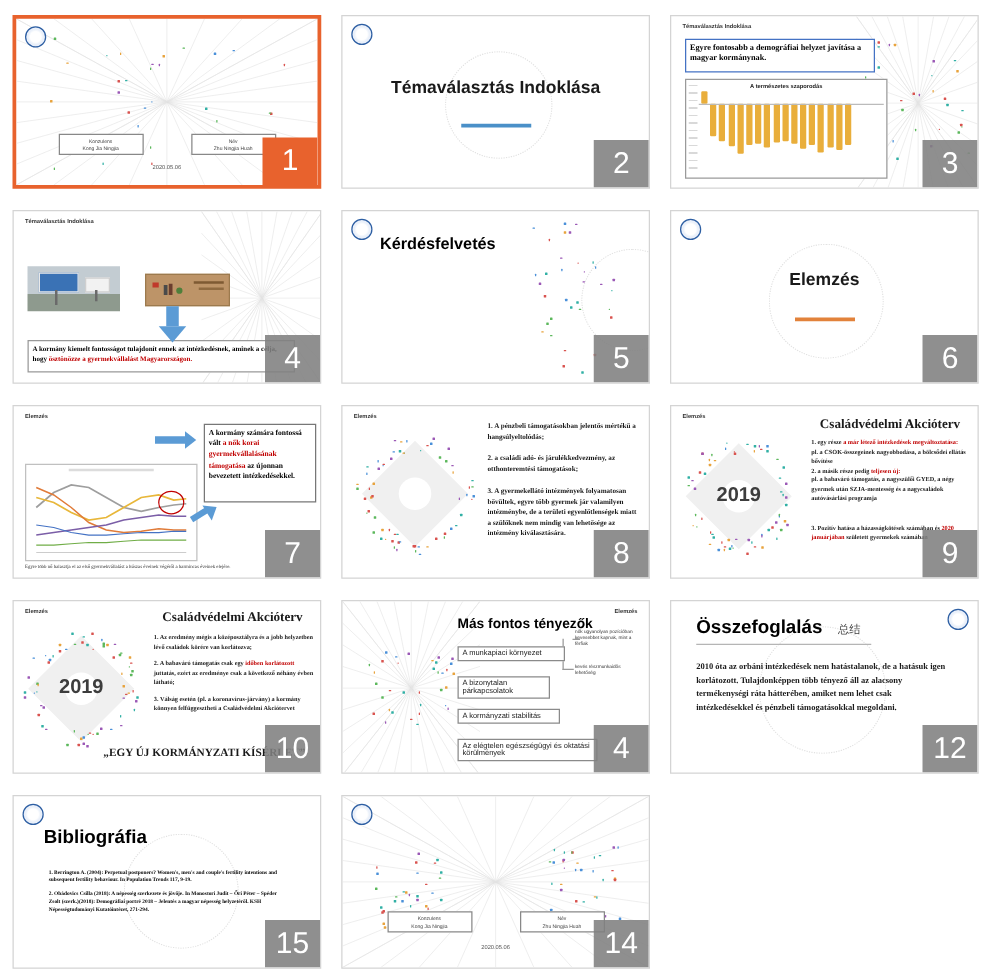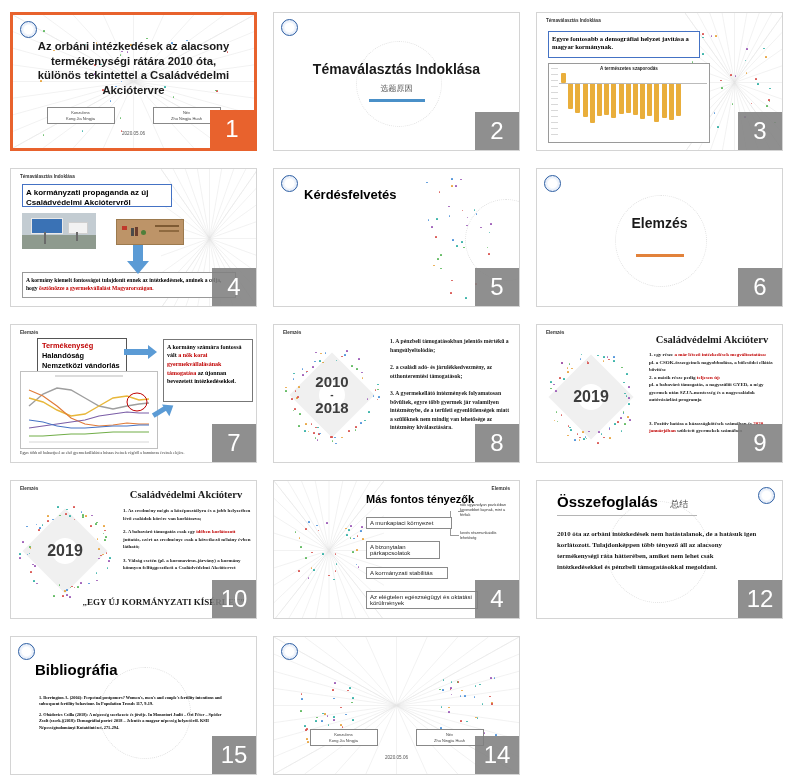--- a/index.html
+++ b/index.html
@@ -136,40 +136,38 @@
         <span class="dot" style="background: rgb(49, 176, 165); left: 140.864px; top: 60.9998px;"></span>
         <span class="dot" style="background: rgb(217, 83, 79); left: 71.2001px; top: 39.3238px;"></span>
         <span class="dot" style="background: rgb(74, 144, 217); left: 86.5826px; top: 75.4486px;"></span>
         <span class="dot" style="background: rgb(49, 176, 165); left: 58.678px; top: 105.208px;"></span>
         <span class="dot" style="background: rgb(217, 83, 79); left: 79.153px; top: 64.4345px;"></span>
         <span class="dot" style="background: rgb(92, 184, 92); left: 19.6744px; top: 108.962px;"></span>
         <span class="dot" style="background: rgb(92, 184, 92); left: 191.909px; top: 64.6241px;"></span>
         <span class="dot" style="background: rgb(92, 184, 92); left: 27.5226px; top: 87.2536px;"></span>
       </div>
     <div class="logo tl"></div>
-    <div class="big-title" style="top:24px;font-size:11.3px;line-height:1.3;padding:0 12px;">Az orbáni intézkedések az alacsony termékenységi rátára 2010 óta, különös tekintettel a Családvédelmi Akciótervre</div>
     <div class="fboxes" style="top:92px;">
       <div class="fbox">
         <div>Konzulens</div>
         <div>Kong Jia Ningjia</div>
       </div>
       <div class="fbox">
         <div>Név</div>
         <div>Zhu Ningjia Huah</div>
       </div>
     </div>
     <div class="sdate" style="top:116px;">2020.05.06</div>
     <div class="badge">1</div>
   </div>
 
   <div class="slide">
     <div class="faint-circle" style="left:82px;top:28px;width:84px;height:84px;"></div>
     <div class="logo tl"></div>
     <div class="sec-title" style="top:48px;">Témaválasztás Indoklása</div>
-    <div class="sec-sub" style="top:70px;">选题原因</div>
     <div class="sec-line" style="top:86px;width:56px;background:#4a90c8;"></div>
     <div class="badge">2</div>
   </div>
 
   <div class="slide">
     <div class="net" style="left:148px;top:0;width:99px;height:139px;"><svg width="99" height="139">
           <line x1="0" y1="0" x2="99" y2="139" stroke="#e4e4e4" stroke-width="0.5"></line>
           <line x1="0" y1="0" x2="99" y2="139" stroke="#e4e4e4" stroke-width="0.5"></line>
           <line x1="0" y1="17.375" x2="99" y2="121.625" stroke="#e4e4e4" stroke-width="0.5"></line>
           <line x1="12.375" y1="0" x2="86.625" y2="139" stroke="#e4e4e4" stroke-width="0.5"></line>
@@ -249,21 +247,20 @@
           <line x1="0" y1="86.875" x2="97" y2="52.125" stroke="#e4e4e4" stroke-width="0.5"></line>
           <line x1="60.625" y1="0" x2="36.375" y2="139" stroke="#e4e4e4" stroke-width="0.5"></line>
           <line x1="0" y1="104.25" x2="97" y2="34.75" stroke="#e4e4e4" stroke-width="0.5"></line>
           <line x1="72.75" y1="0" x2="24.25" y2="139" stroke="#e4e4e4" stroke-width="0.5"></line>
           <line x1="0" y1="121.625" x2="97" y2="17.375" stroke="#e4e4e4" stroke-width="0.5"></line>
           <line x1="84.875" y1="0" x2="12.125" y2="139" stroke="#e4e4e4" stroke-width="0.5"></line>
           <line x1="0" y1="139" x2="97" y2="0" stroke="#e4e4e4" stroke-width="0.5"></line>
           <line x1="97" y1="0" x2="0" y2="139" stroke="#e4e4e4" stroke-width="0.5"></line>
         </svg></div>
     <div class="hdr">Témaválasztás Indoklása</div>
-    <div class="txtbox" style="left:11px;top:15px;width:150px;height:23px;font-size:8px;line-height:1.3;font-family:'Liberation Sans',sans-serif;">A kormányzati propaganda az új Családvédelmi Akciótervről</div>
     <div class="photo" style="left:11px;top:44px;width:74px;height:36px;">
       <div class="bb" style="left:9px;top:5px;width:30px;height:14px;"></div>
       <div class="pole" style="left:22px;top:19px;width:2px;height:12px;"></div>
       <div class="sign2" style="left:46px;top:9px;width:18px;height:10px;"></div>
       <div class="pole" style="left:54px;top:19px;width:1.5px;height:9px;"></div>
     </div>
     <div class="poster" style="left:105px;top:50px;width:66px;height:24px;">
       <div style="position:absolute;left:5px;top:6px;width:5px;height:4px;background:#c0392b;"></div>
       <div style="position:absolute;left:14px;top:8px;width:2.5px;height:8px;background:#4a4a4a;"></div>
       <div style="position:absolute;left:18px;top:7px;width:2.5px;height:9px;background:#6b3e2e;"></div>
@@ -325,25 +322,20 @@
   <div class="slide">
     <div class="faint-circle" style="left:78px;top:26px;width:90px;height:90px;"></div>
     <div class="logo tl"></div>
     <div class="sec-title" style="top:46px;">Elemzés</div>
     <div class="sec-line" style="top:85px;width:48px;background:#e2823b;"></div>
     <div class="badge">6</div>
   </div>
 
   <div class="slide">
     <div class="hdr">Elemzés</div>
-    <div class="listbox" style="left:26px;top:13px;width:80px;">
-      <div class="red">Termékenység</div>
-      <div>Halandóság</div>
-      <div>Nemzetközi vándorlás</div>
-    </div>
     <div class="arrow-shaft" style="left:113px;top:24px;width:24px;height:6px;"></div>
     <div class="arrow-head-right" style="left:137px;top:20px;"></div>
     <div class="rightbox serif" style="left:152px;top:14px;width:82px;height:56px;">
       <span>A kormány számára fontossá vált </span><span class="red">a nők korai gyermekvállalásának támogatása</span><span> az újonnan bevezetett intézkedésekkel.</span>
     </div>
     <div class="arrow-shaft" style="left:141px;top:84px;width:16px;height:5px;transform:rotate(-32deg);"></div>
     <div class="arrow-head-right" style="left:154px;top:76px;transform:rotate(-32deg);"></div>
     <div class="linechart" style="left:9px;top:46px;width:136px;height:76px;">
       <div style="position:absolute;left:25%;top:3px;width:50%;height:2px;background:#dcdcdc;"></div>
       <svg width="136" height="76">
@@ -425,25 +417,20 @@
           <span class="dot" style="background: rgb(217, 83, 79); left: 49.0874px; top: 93.0013px;"></span>
           <span class="dot" style="background: rgb(217, 83, 79); left: 15.1716px; top: 53.149px;"></span>
           <span class="dot" style="background: rgb(232, 163, 61); left: 37.9413px; top: 9.63147px;"></span>
           <span class="dot" style="background: rgb(155, 89, 182); left: 34.5812px; top: 96.0577px;"></span>
           <span class="dot" style="background: rgb(232, 163, 61); left: 40.2318px; top: 18.7631px;"></span>
           <span class="dot" style="background: rgb(217, 83, 79); left: 31.1023px; top: 88.8804px;"></span>
           <span class="dot" style="background: rgb(49, 176, 165); left: 10.8413px; top: 29.5742px;"></span>
           <span class="dot" style="background: rgb(155, 89, 182); left: 79.4917px; top: 28.6537px;"></span>
           <span class="dot" style="background: rgb(74, 144, 217); left: 32.2882px; top: 17.7706px;"></span>
         </div>
-      <div class="dyears" style="font-size:15px;">
-        <div>2010</div>
-        <div style="font-size:10px;">-</div>
-        <div>2018</div>
-      </div>
     </div>
     <div class="pts serif" style="left:116px;top:12px;width:122px;font-size:5.7px;line-height:1.5;">
       <div style="margin-bottom:9px;">1. A pénzbeli támogatásokban jelentős mértékű a hangsúlyeltolódás;</div>
       <div style="margin-bottom:9px;">2. a családi adó- és járulékkedvezmény, az otthonteremtési támogatások;</div>
       <div>3. A gyermekellátó intézmények folyamatosan bővültek, egyre több gyermek jár valamilyen intézménybe, de a területi egyenlőtlenségek miatt a szülőknek nem mindig van lehetősége az intézmény kiválasztására.</div>
     </div>
     <div class="badge">8</div>
   </div>
 
   <div class="slide">

